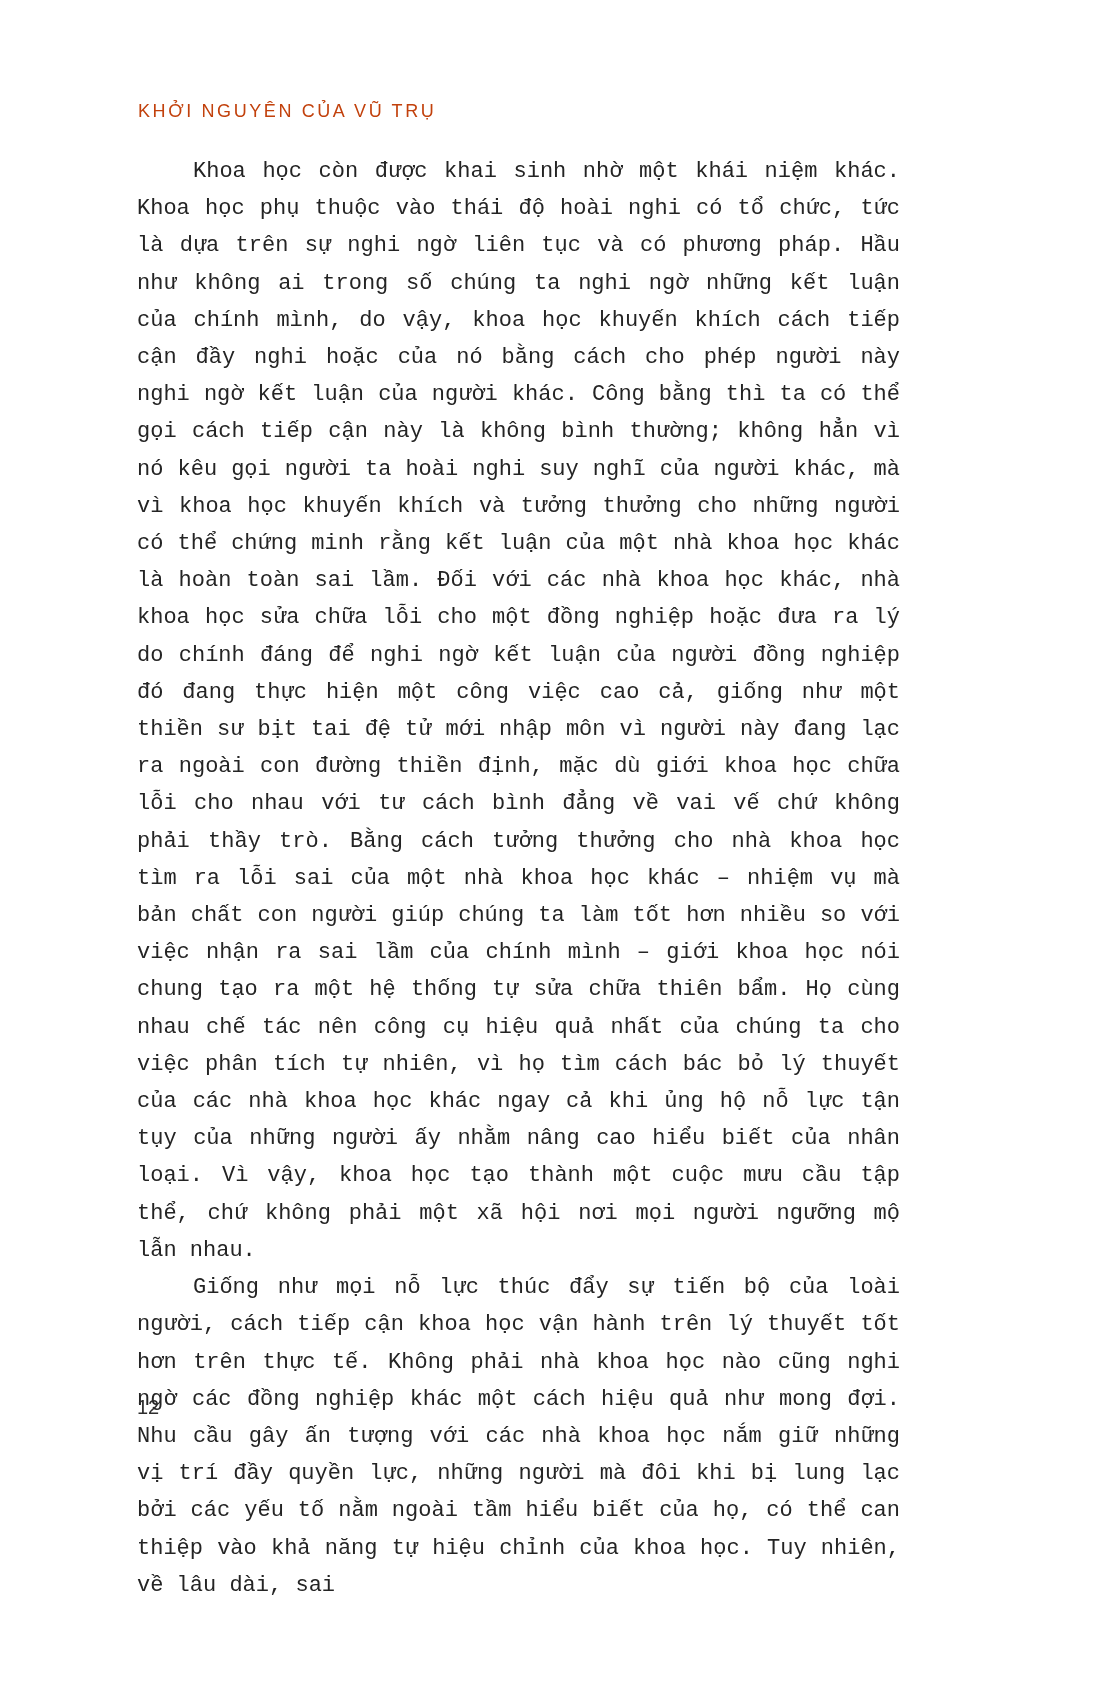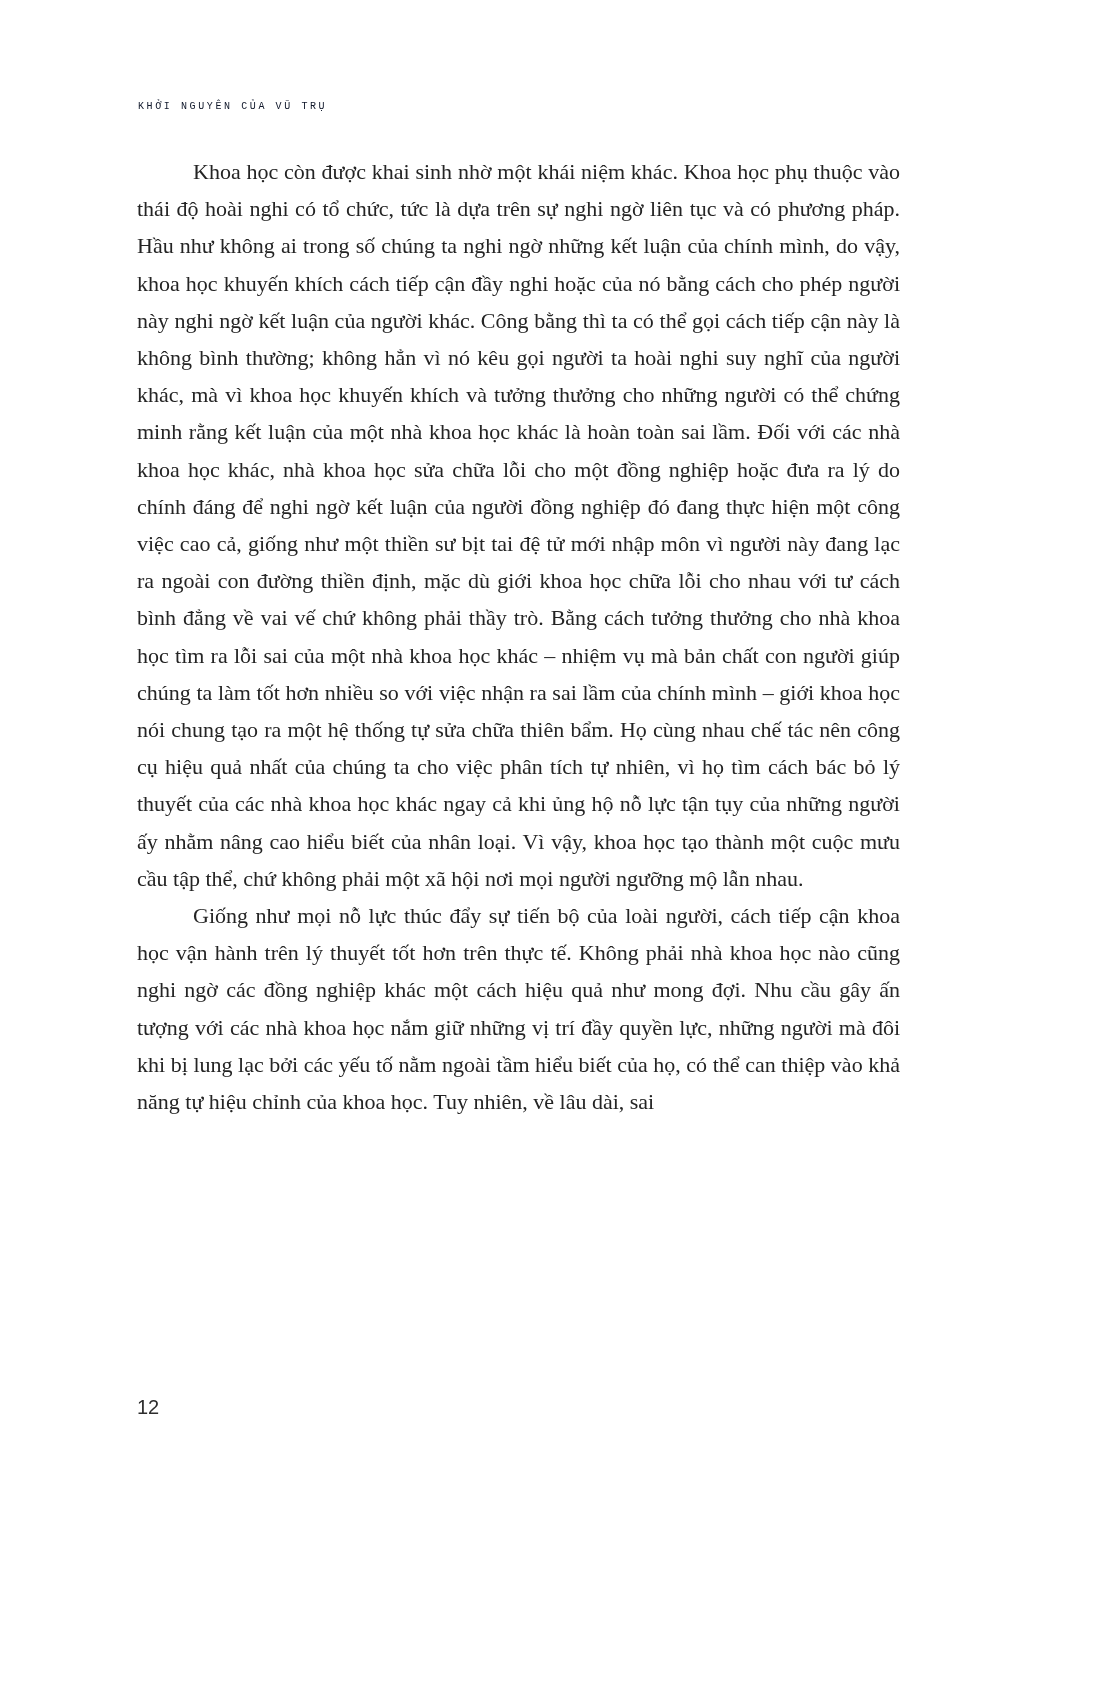--- a/index.html
+++ b/index.html
@@ -12,35 +12,35 @@
     width: 1100px;
     height: 1700px;
     background: #ffffff;
     overflow: hidden;
     font-family: "Liberation Serif", serif;
   }
   .running-header {
     position: absolute;
     top: 101px;
     left: 138px;
-    font-family: Liberation Mono, monospace;
-    font-size: 10px;
+    font-family: Liberation Sans, sans-serif;
+    font-size: 18px;
     font-weight: 400;
     letter-spacing: 2.6px;
-    color: #0f172a;
+    color: #c2410c;
     text-transform: uppercase;
     white-space: nowrap;
   }
   .text-block {
     position: absolute;
     top: 153px;
     left: 137px;
     width: 763px;
     color: #242424;
-    font-family: Liberation Serif, serif;
+    font-family: Liberation Mono, monospace;
     font-size: 22px;
     line-height: 37.2px;
     text-align: justify;
     text-justify: inter-word;
   }
   .para {
     margin: 0;
     text-indent: 56px;
   }
   .para + .para {

